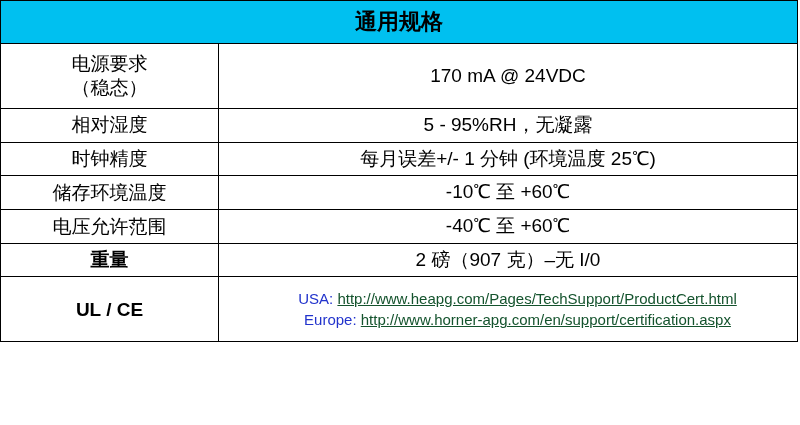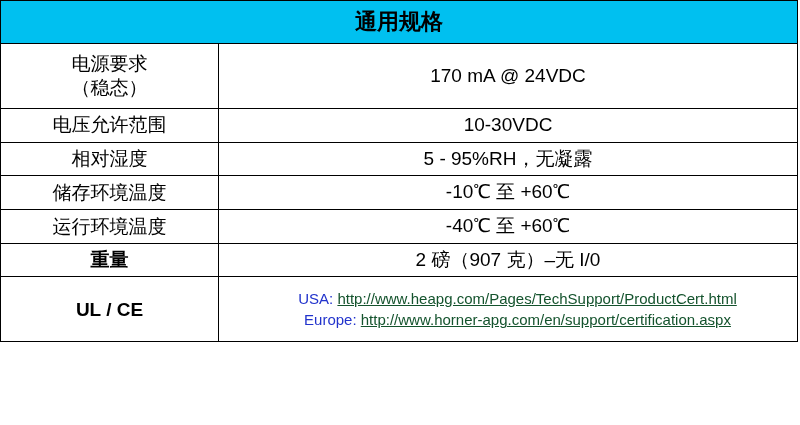--- a/index.html
+++ b/index.html
@@ -87,38 +87,38 @@
 
     <tr class="tall-row">
       <td class="label-cell two-line">
         <div>电源要求</div>
         <div>（稳态）</div>
       </td>
       <td class="value-cell">170 mA @ 24VDC</td>
     </tr>
 
 
-    <tr>
-      <td class="label-cell">电压允许范围</td>
-      <td class="value-cell">10-30VDC</td>
-    </tr>
 
     <tr>
       <td class="label-cell">相对湿度</td>
       <td class="value-cell">5 - 95%RH，无凝露</td>
     </tr>
 
+    <tr>
+      <td class="label-cell">时钟精度</td>
+      <td class="value-cell">每月误差+/- 1 分钟 (环境温度 25℃)</td>
+    </tr>
 
     <tr>
       <td class="label-cell">储存环境温度</td>
       <td class="value-cell">-10℃ 至 +60℃</td>
     </tr>
 
     <tr>
-      <td class="label-cell">运行环境温度</td>
+      <td class="label-cell">电压允许范围</td>
       <td class="value-cell">-40℃ 至 +60℃</td>
     </tr>
 
     <tr>
       <td class="label-cell bold">重量</td>
       <td class="value-cell">2 磅（907 克）–无 I/0</td>
     </tr>
 
     <tr class="link-row tall-row">
       <td class="label-cell bold">UL / CE</td>

